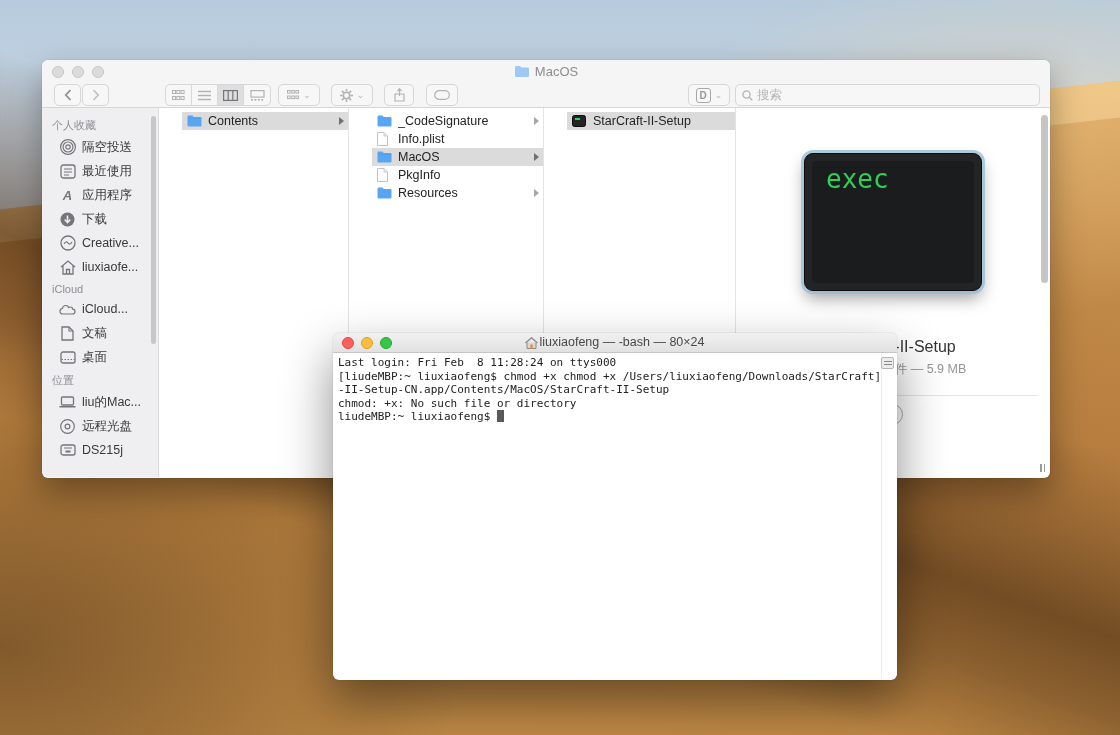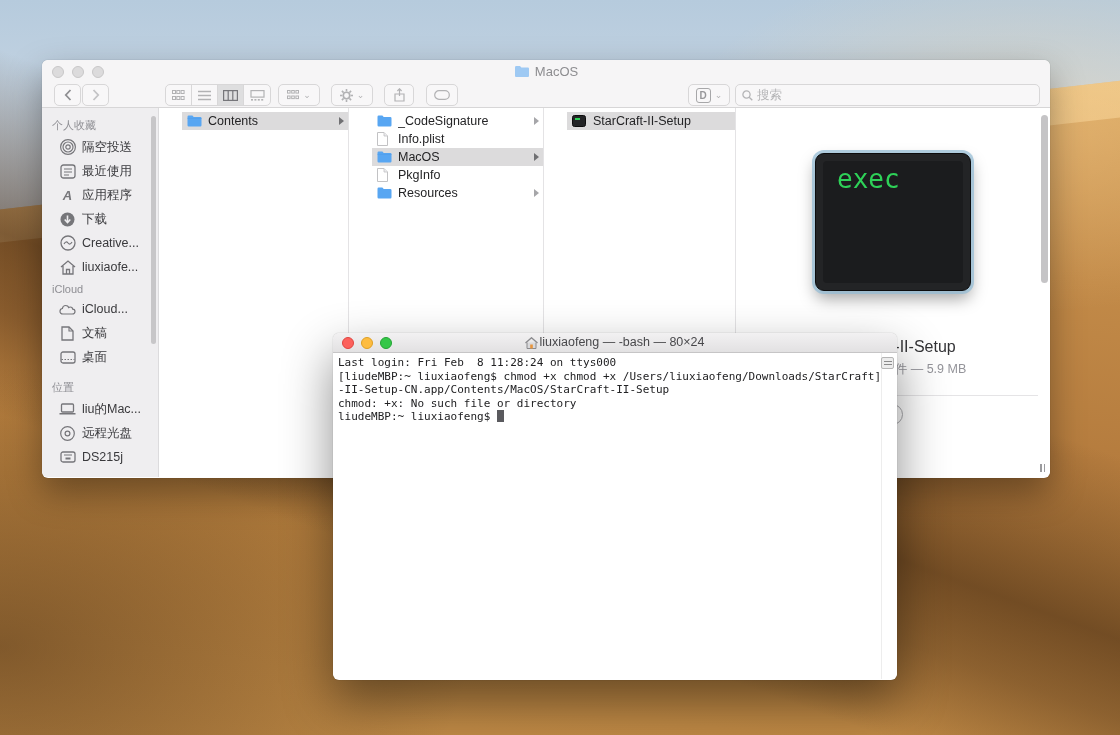--- a/index.html
+++ b/index.html
@@ -57,21 +57,21 @@
   .col { position:relative; background:#fff; border-right:1px solid #e4e3e5; padding-top:4px; overflow:hidden; }
   .col1 { width:190px; } .col2 { width:195px; } .col3 { width:192px; }
   .row { display:flex; align-items:center; height:18px; padding:0 4px 0 5px; font-size:12.5px; color:#242426; white-space:nowrap;margin-left:23px; }
   .row.sel { background:#dcdbdc; }
   .row .fic { width:16px; height:14px; margin-right:5px; flex:0 0 16px; display:flex; align-items:center; }
   .row .nm { flex:1; overflow:hidden; }
   .row .chev { flex:0 0 auto; margin-left:3px; display:flex; }
 
   
   .preview { position:relative; flex:1; background:#fff; border-radius:0 0 6px 0; overflow:hidden; }
-  .exec-big { position:absolute; left:50%; top:45px; transform:translateX(-50%); width:156px; height:138px;
+  .exec-big { position:absolute; left:50%; top:45px; transform:translateX(-50%); width:178px; height:138px;
     background:#232426; border-radius:9px; border:1px solid #0c0c0d;
     box-shadow:0 0 0 3px rgba(151,189,214,.75), 0 8px 16px rgba(0,0,0,.35); }
   .exec-big .screen { position:absolute; inset:7px; background:#1b1c1e; border-radius:4px; }
   .exec-big .extxt { position:absolute; left:21px; top:10px; font-family:"DejaVu Sans Mono", monospace; font-size:26px; color:#2ed158; }
   .pv-name { position:absolute; top:230px; left:0; right:0; text-align:center; font-size:16px; color:#333336; }
   .pv-info { position:absolute; top:253px; left:0; right:0; text-align:center; font-size:12.5px; color:#94949a; }
   .pv-div { position:absolute; top:287px; left:12px; right:12px; height:1px; background:#e5e4e6; }
   .pv-circle { position:absolute; top:296px; left:calc(50% - 11px); width:21px; height:21px; border:1.4px solid #a9a9ad; border-radius:50%; }
   .pv-more { position:absolute; top:324px; left:0; right:0; text-align:center; font-size:10px; color:#8e8e93; }
   .pv-thumb { position:absolute; right:2px; top:7px; width:7px; height:168px; border-radius:4px; background:#c5c4c6; }
@@ -329,21 +329,21 @@
         <div class="sb-item">
           <span class="ic">
               <svg width="16" height="13" viewBox="0 0 16 13">
                 <rect x="1" y="1" width="14" height="11" rx="2" fill="none" stroke="#76767a" stroke-width="1.3"></rect>
                 <line x1="1.5" y1="8.5" x2="14.5" y2="8.5" stroke="#76767a" stroke-width="1" stroke-dasharray="1.5 1.5"></line>
               </svg>
             </span>
           <span>桌面</span>
         </div>
 
-        <div class="sb-section" style="margin-top:7px;">位置</div>
+        <div class="sb-section" style="">位置</div>
         <div class="sb-item">
           <span class="ic">
               <svg width="17" height="12" viewBox="0 0 17 12">
                 <rect x="2.5" y="1" width="12" height="8" rx="1" fill="none" stroke="#76767a" stroke-width="1.3"></rect>
                 <line x1="0.5" y1="10.8" x2="16.5" y2="10.8" stroke="#76767a" stroke-width="1.4"></line>
               </svg>
             </span>
           <span>liu的Mac...</span>
         </div>
         <div class="sb-item">

